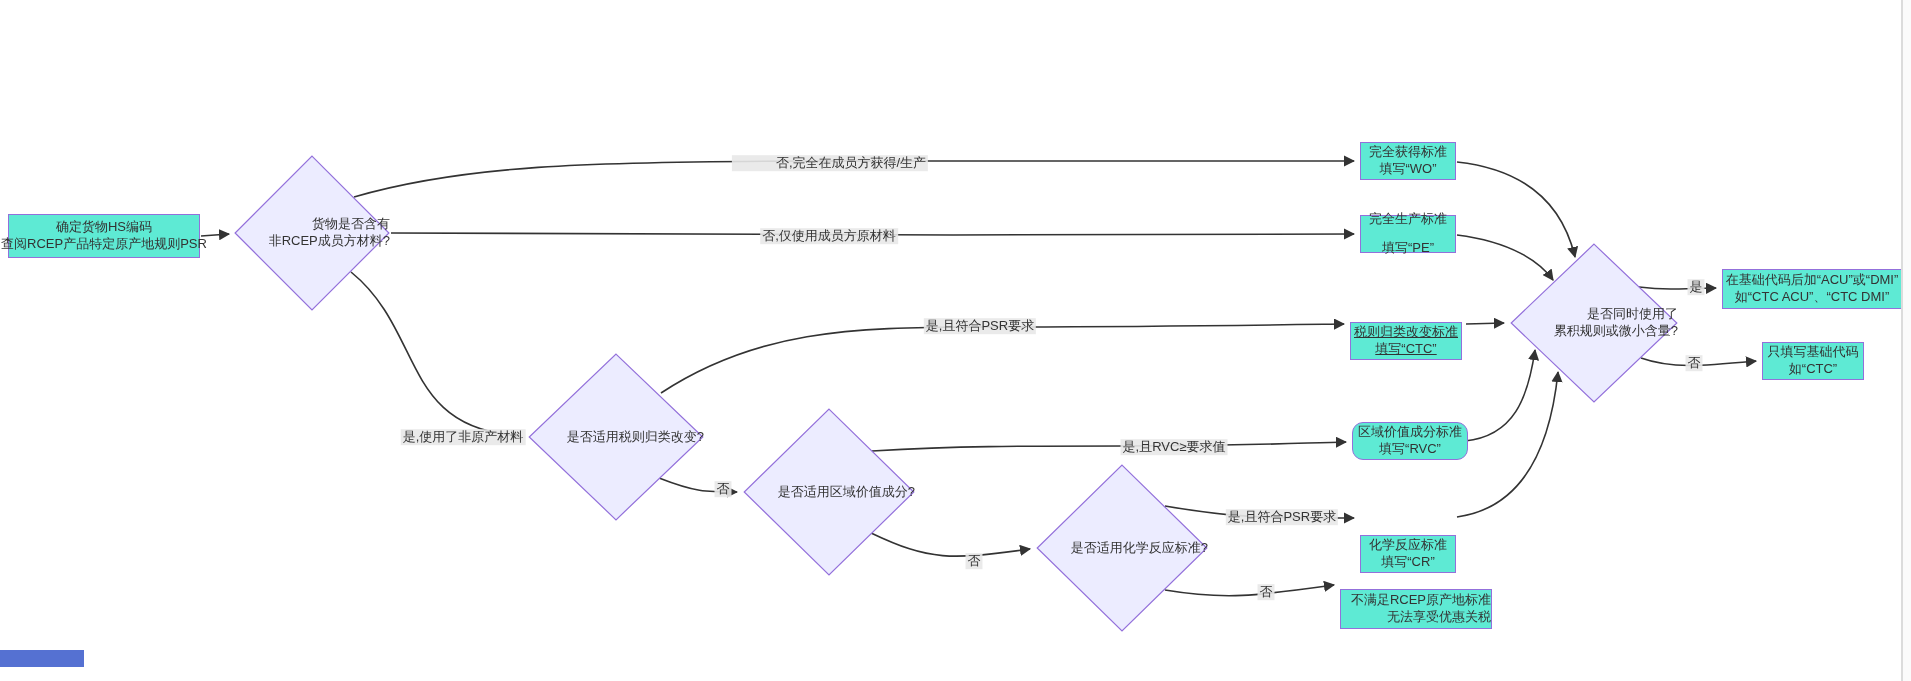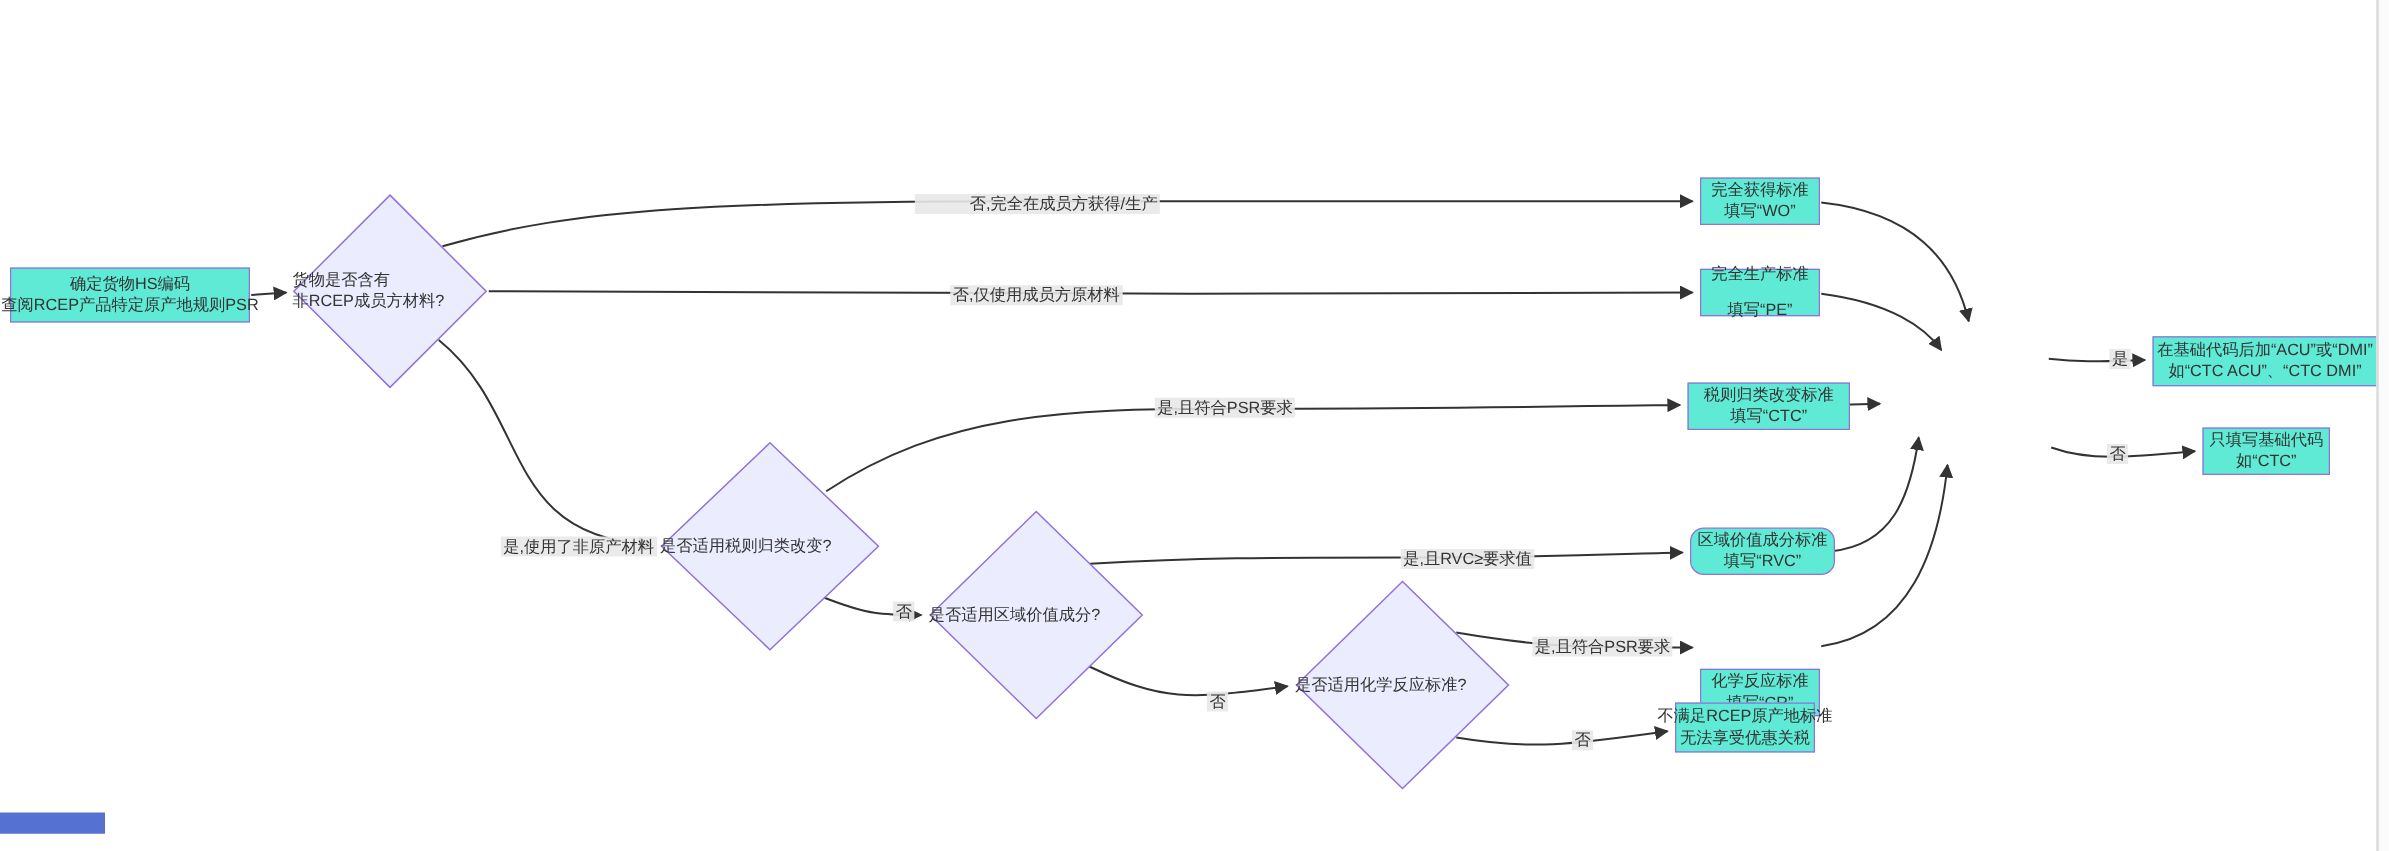--- a/index.html
+++ b/index.html
@@ -11,21 +11,21 @@
     position:absolute; box-sizing:border-box;
     background:#5eead4; border:1px solid #9370DB;
     display:flex; flex-direction:column; align-items:center; justify-content:center;
     font-size:13px; color:#333333; line-height:1.28; text-align:center; white-space:nowrap;
   }
   .diamond { position:absolute; }
   .diamond > svg { position:absolute; left:0; top:0; width:100%; height:100%; }
   .diamond polygon { fill:#ECECFF; stroke:#9370DB; stroke-width:1.2; vector-effect:non-scaling-stroke; }
   .dtext {
     position:absolute; left:0; top:0; right:0; bottom:0;
-    display:flex; flex-direction:column; align-items:flex-start; justify-content:center;
+    display:flex; flex-direction:column; align-items:flex-end; justify-content:center;
     font-size:13px; color:#333333; line-height:1.28; text-align:center; white-space:nowrap;
   }
   .edge-label {
     position:absolute; transform:translate(-50%,-50%);
     background:rgba(232,232,232,0.9); color:#333333;
     font-size:13px; line-height:1.2; padding:0 2px; white-space:nowrap;
   }
   .scrollbar {
     position:absolute; top:0; right:0; width:8px; height:681px;
     background:#fbfbfb; border-left:2px solid #dcdcdc;
@@ -67,33 +67,33 @@
     <span>查阅RCEP产品特定原产地规则PSR</span>
   </div>
   <div class="node-rect" style="left:1360px;top:142px;width:96px;height:38px;">
     <span>完全获得标准</span>
     <span>填写“WO”</span>
   </div>
   <div class="node-rect" style="left:1360px;top:215px;width:96px;height:38px;gap:12px;">
     <span>完全生产标准</span>
     <span>填写“PE”</span>
   </div>
-  <div class="node-rect" style="left:1350px;top:306px;width:130px;height:38px;">
+  <div class="node-rect" style="left:1350px;top:322px;width:112px;height:38px;text-decoration:underline;">
     <span>税则归类改变标准</span>
     <span>填写“CTC”</span>
   </div>
   <div class="node-rect" style="left:1352px;top:422px;width:116px;height:38px;border-radius:11px;">
     <span>区域价值成分标准</span>
     <span>填写“RVC”</span>
   </div>
   <div class="node-rect" style="left:1360px;top:499px;width:96px;height:38px;margin-top:36px;">
     <span>化学反应标准</span>
     <span>填写“CR”</span>
   </div>
-  <div class="node-rect" style="left:1340px;top:562px;width:112px;height:40px;">
+  <div class="node-rect" style="left:1340px;top:589px;width:152px;height:40px;align-items:flex-end;">
     <span>不满足RCEP原产地标准</span>
     <span>无法享受优惠关税</span>
   </div>
   <div class="node-rect" style="left:1722px;top:269px;width:180px;height:40px;">
     <span>在基础代码后加“ACU”或“DMI”</span>
     <span>如“CTC ACU”、“CTC DMI”</span>
   </div>
   <div class="node-rect" style="left:1762px;top:342px;width:102px;height:38px;">
     <span>只填写基础代码</span>
     <span>如“CTC”</span>
@@ -125,20 +125,29 @@
     </div>
   </div>
   <div class="diamond" style="left:1036px;top:464px;width:172px;height:168px;">
     <svg viewBox="0 0 100 100" preserveAspectRatio="none">
         <polygon points="50,0.7 99.3,50 50,99.3 0.7,50"></polygon>
       </svg>
     <div class="dtext">
       <span>是否适用化学反应标准?</span>
     </div>
   </div>
+  <div class="diamond" style="left:1510px;top:243px;width:168px;height:160px;">
+    <svg viewBox="0 0 100 100" preserveAspectRatio="none">
+        <polygon points="50,0.7 99.3,50 50,99.3 0.7,50"></polygon>
+      </svg>
+    <div class="dtext">
+      <span>是否同时使用了</span>
+      <span>累积规则或微小含量?</span>
+    </div>
+  </div>
 
   <div class="edge-label" style="left:830px;top:163px;padding-left:44px;">否,完全在成员方获得/生产</div>
   <div class="edge-label" style="left:829px;top:236px;">否,仅使用成员方原材料</div>
   <div class="edge-label" style="left:463px;top:437px;">是,使用了非原产材料</div>
   <div class="edge-label" style="left:980px;top:326px;">是,且符合PSR要求</div>
   <div class="edge-label" style="left:723px;top:489px;">否</div>
   <div class="edge-label" style="left:1126px;top:447px;margin-left:48px;">是,且RVC≥要求值</div>
   <div class="edge-label" style="left:974px;top:561px;">否</div>
   <div class="edge-label" style="left:1282px;top:517px;">是,且符合PSR要求</div>
   <div class="edge-label" style="left:1266px;top:592px;">否</div>

